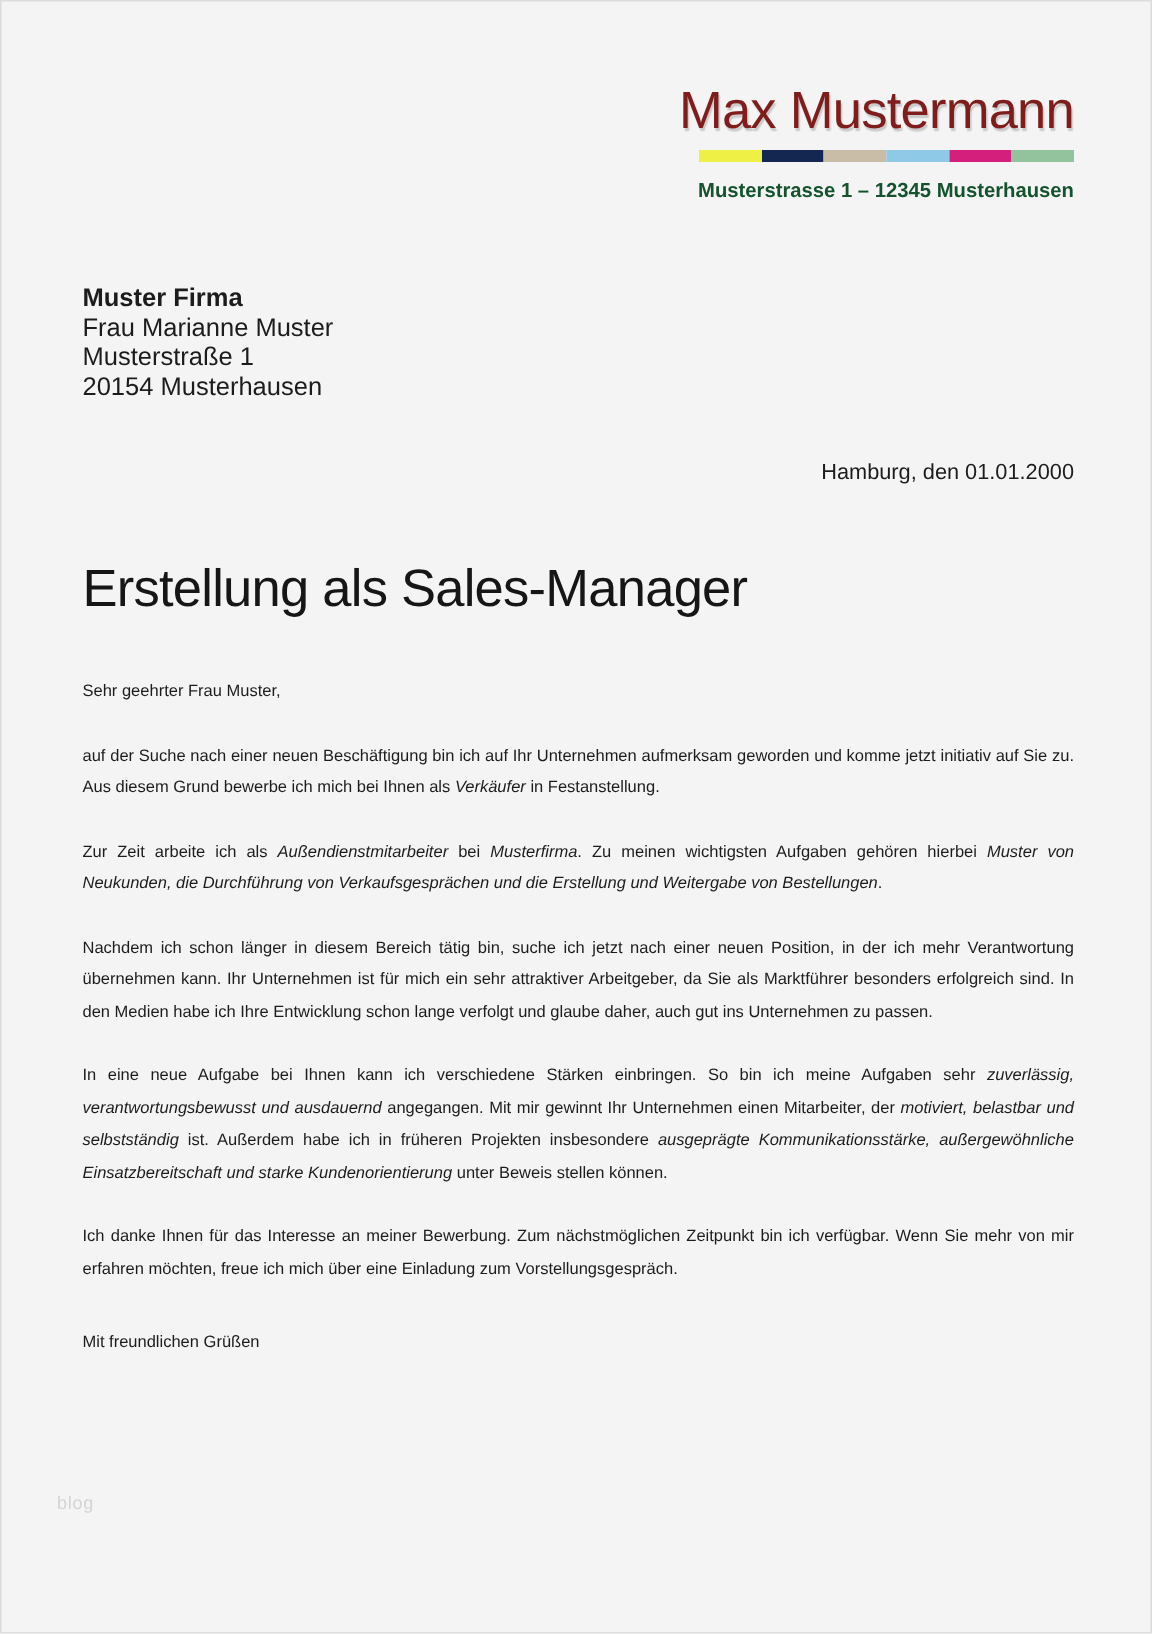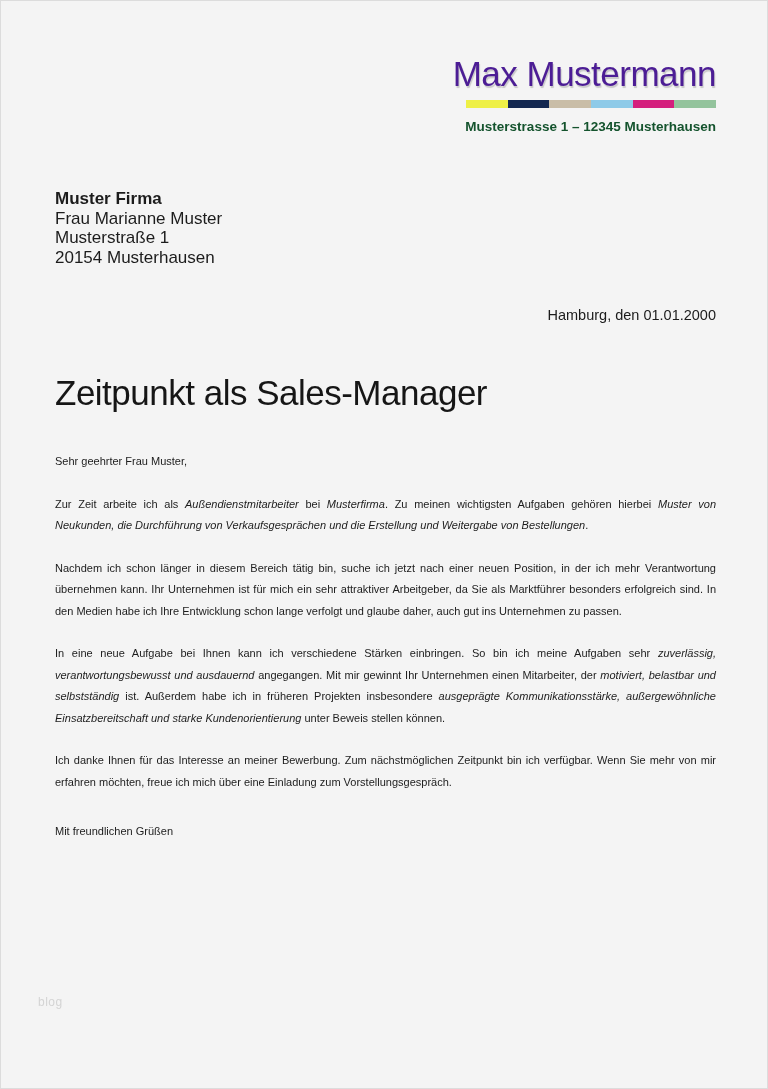--- a/index.html
+++ b/index.html
@@ -17,21 +17,21 @@
     color: #1c1c1c;
     box-sizing: border-box;
   }
   .content { padding: 0 52px 0 55px; }
 
   
   .header { margin: 0; padding-top: 54px; text-align: right; }
   .name {
     font-size: 35px;
     line-height: 40px;
-    color: #4c1d95;
+    color: #7f1d1d;
     letter-spacing: -0.5px;
     text-shadow: 1px 2px 1px rgba(0,0,0,0.18);
   }
   .color-bar {
     display: flex;
     width: 250px; height: 8px;
     margin: 6px 0 0 auto;
   }
   .color-bar .seg { flex: 1 1 auto; height: 100%; }
   .header-address {
@@ -95,25 +95,26 @@
 
     <div class="recipient">
       <div class="recipient-company">Muster Firma</div>
       <div class="recipient-contact">Frau Marianne Muster</div>
       <div class="recipient-street">Musterstraße 1</div>
       <div class="recipient-city">20154 Musterhausen</div>
     </div>
 
     <div class="date-line">Hamburg, den 01.01.2000</div>
 
-    <div class="subject">Zeitpunkt als Sales-Manager</div>
+    <div class="subject">Erstellung als Sales-Manager</div>
 
     <div class="letter-body">
       <p class="salutation">Sehr geehrter Frau Muster,</p>
       <div id="paragraphs">
+          <p class="para"><span>auf der Suche nach einer neuen Beschäftigung bin ich auf Ihr Unternehmen aufmerksam geworden und komme jetzt initiativ auf Sie zu. Aus diesem Grund bewerbe ich mich bei Ihnen als </span><em>Verkäufer</em><span> in Festanstellung.</span></p>
           <p class="para"><span>Zur Zeit arbeite ich als </span><em>Außendienstmitarbeiter</em><span> bei </span><em>Musterfirma</em><span>. Zu meinen wichtigsten Aufgaben gehören hierbei </span><em>Muster von Neukunden, die Durchführung von Verkaufsgesprächen und die Erstellung und Weitergabe von Bestellungen</em><span>.</span></p>
           <p class="para"><span>Nachdem ich schon länger in diesem Bereich tätig bin, suche ich jetzt nach einer neuen Position, in der ich mehr Verantwortung übernehmen kann. Ihr Unternehmen ist für mich ein sehr attraktiver Arbeitgeber, da Sie als Marktführer besonders erfolgreich sind. In den Medien habe ich Ihre Entwicklung schon lange verfolgt und glaube daher, auch gut ins Unternehmen zu passen.</span></p>
           <p class="para"><span>In eine neue Aufgabe bei Ihnen kann ich verschiedene Stärken einbringen. So bin ich meine Aufgaben sehr </span><em>zuverlässig, verantwortungsbewusst und ausdauernd</em><span> angegangen. Mit mir gewinnt Ihr Unternehmen einen Mitarbeiter, der </span><em>motiviert, belastbar und selbstständig</em><span> ist. Außerdem habe ich in früheren Projekten insbesondere </span><em>ausgeprägte Kommunikationsstärke, außergewöhnliche Einsatzbereitschaft und starke Kundenorientierung</em><span> unter Beweis stellen können.</span></p>
           <p class="para"><span>Ich danke Ihnen für das Interesse an meiner Bewerbung. Zum nächstmöglichen Zeitpunkt bin ich verfügbar. Wenn Sie mehr von mir erfahren möchten, freue ich mich über eine Einladung zum Vorstellungsgespräch.</span></p>
         </div>
       <p class="closing">Mit freundlichen Grüßen</p>
     </div>
 
   </div>
 

